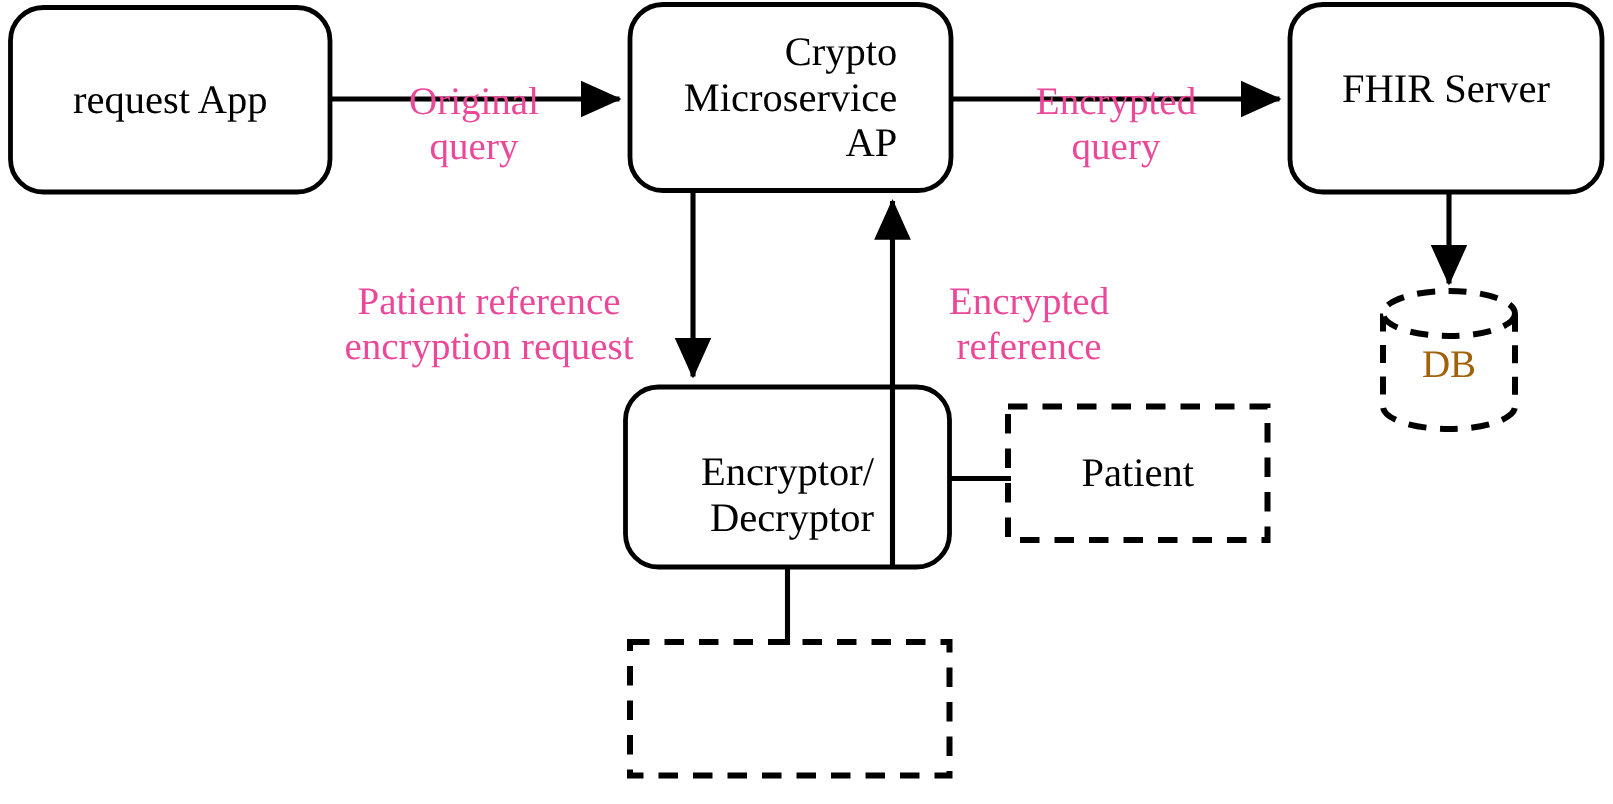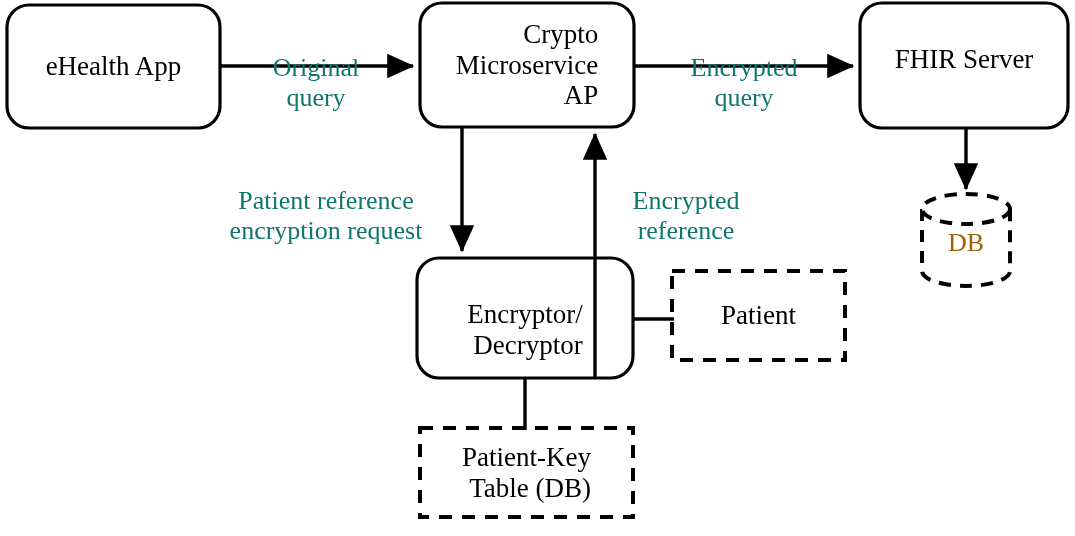--- a/index.html
+++ b/index.html
@@ -33,21 +33,21 @@
     font-size: 27px;
     color: #000000;
     white-space: pre-line;
     pointer-events: none;
   }
   .edge-label {
     position: absolute;
     text-align: center;
     line-height: 1.18;
     font-size: 26px;
-    color: #0f766e;
+    color: #ec4899;
     white-space: pre-line;
     pointer-events: none;
   }
   .db-label {
     position: absolute;
     text-align: center;
     font-size: 26px;
     color: #a16207;
     pointer-events: none;
   }
@@ -90,21 +90,21 @@
     <line x1="595" y1="378" x2="595" y2="134" stroke="#000000" stroke-width="3.4" marker-end="url(#arrowhead)"></line>
 
     <line x1="966" y1="128" x2="966" y2="189" stroke="#000000" stroke-width="3.4" marker-end="url(#arrowhead)"></line>
 
     <line x1="633" y1="319" x2="674" y2="319" stroke="#000000" stroke-width="3.4"></line>
 
     <line x1="525" y1="378" x2="525" y2="430" stroke="#000000" stroke-width="3.4"></line>
   </svg>
 
   <div class="node-label" style="left:7px; top:5px; width:213px; height:123px;">
-    <span>eHealth App</span>
+    <span>request App</span>
   </div>
 
   <div class="node-label" style="left:420px; top:3px; width:214px; height:124px;">
     <span>Crypto
 Microservice
 AP</span>
   </div>
 
   <div class="node-label" style="left:860px; top:3px; width:208px; height:112px;">
     <span>FHIR Server</span>
@@ -112,24 +112,20 @@
 
   <div class="node-label" style="left:417px; top:258px; width:216px; height:144px;">
     <span>Encryptor/
 Decryptor</span>
   </div>
 
   <div class="node-label" style="left:672px; top:271px; width:173px; height:89px;">
     <span>Patient</span>
   </div>
 
-  <div class="node-label" style="left:420px; top:428px; width:213px; height:89px;">
-    <span>Patient-Key
-Table (DB)</span>
-  </div>
 
   <div class="db-label" style="left:922px; top:228px; width:88px;">
     <span>DB</span>
   </div>
 
   <div class="edge-label" style="left:233px; top:22px; width:166px;">
     <span>Original
 query</span>
   </div>
 

